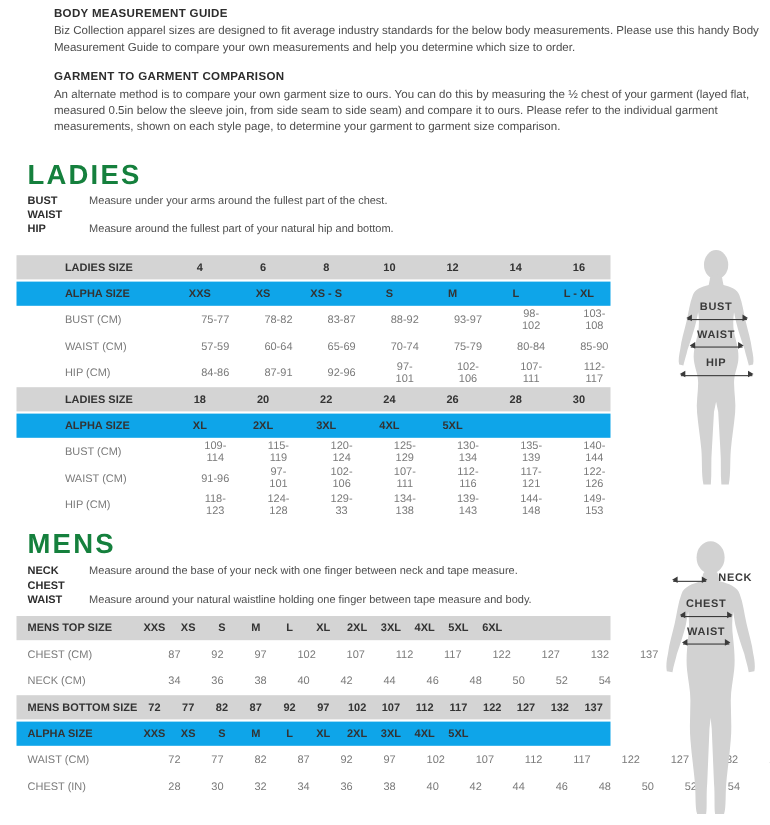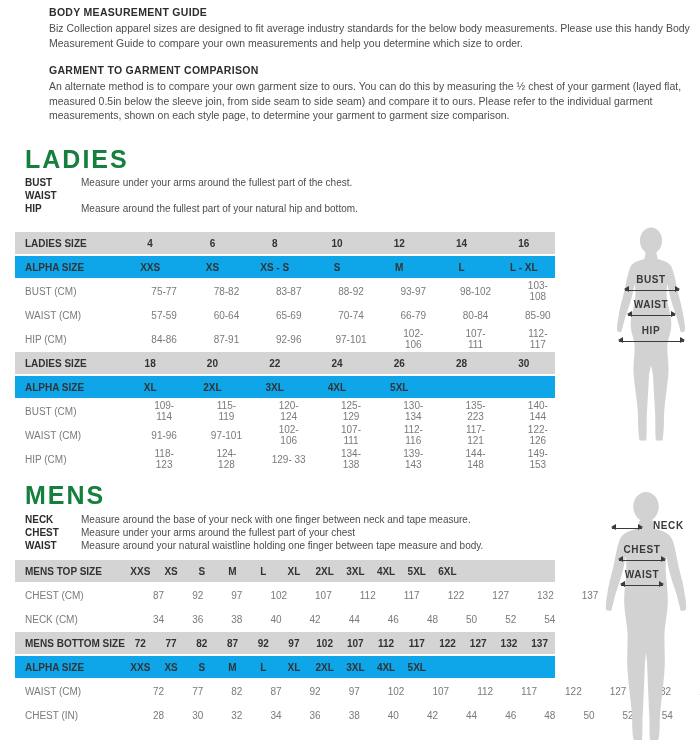--- a/index.html
+++ b/index.html
@@ -21,21 +21,21 @@
 
   
   .defs { font-size:10px; line-height:13.2px; }
   .def-row { display:flex; }
   .def-term { width:56px; font-weight:bold; color:#2d2d2d; flex:0 0 56px; }
   .def-desc { color:#4d4d4d; }
 
   
   .sizetable { width:540px; }
   .trow { display:grid; height:22px; margin-bottom:2px; align-items:center; font-size:10px; }
-  .ladies-table .trow { grid-template-columns:104px repeat(7, 1fr); }
+  .ladies-table .trow { grid-template-columns:104px repeat(7, 1fr);padding-left:34px; }
   .mens-table   .trow { grid-template-columns:110px repeat(14, 1fr); }
   .trow.header { background:#d4d4d4; }
   .trow.alpha  { background:#0ea5e9; }
   .trow.data   { background:#ffffff;gap:28px; }
   .tlabel { padding-left:10px; text-align:left; font-weight:bold; color:#333333; white-space:nowrap; }
   .tcell  { text-align:center; font-weight:bold; color:#333333; }
   .trow.data .tlabel, .trow.data .tcell { font-weight:normal; color:#7a7a7a; }
 
   
   .figure { position:absolute; }
@@ -110,21 +110,21 @@
         <div class="tcell">93-97</div>
         <div class="tcell">98-102</div>
         <div class="tcell">103-108</div>
       </div>
       <div class="trow data">
         <div class="tlabel">WAIST (CM)</div>
         <div class="tcell">57-59</div>
         <div class="tcell">60-64</div>
         <div class="tcell">65-69</div>
         <div class="tcell">70-74</div>
-        <div class="tcell">66-79</div>
+        <div class="tcell">75-79</div>
         <div class="tcell">80-84</div>
         <div class="tcell">85-90</div>
       </div>
       <div class="trow data">
         <div class="tlabel">HIP (CM)</div>
         <div class="tcell">84-86</div>
         <div class="tcell">87-91</div>
         <div class="tcell">92-96</div>
         <div class="tcell">97-101</div>
         <div class="tcell">102-106</div>
@@ -151,21 +151,21 @@
         <div class="tcell"></div>
         <div class="tcell"></div>
       </div>
       <div class="trow data">
         <div class="tlabel">BUST (CM)</div>
         <div class="tcell">109-114</div>
         <div class="tcell">115-119</div>
         <div class="tcell">120-124</div>
         <div class="tcell">125-129</div>
         <div class="tcell">130-134</div>
-        <div class="tcell">135-223</div>
+        <div class="tcell">135-139</div>
         <div class="tcell">140-144</div>
       </div>
       <div class="trow data">
         <div class="tlabel">WAIST (CM)</div>
         <div class="tcell">91-96</div>
         <div class="tcell">97-101</div>
         <div class="tcell">102-106</div>
         <div class="tcell">107-111</div>
         <div class="tcell">112-116</div>
         <div class="tcell">117-121</div>
@@ -225,21 +225,20 @@
 
   <div class="abs big-heading" style="left:25px; top:483px;">MENS</div>
 
   <div class="abs defs" style="left:25px; top:513px; width:540px;">
     <div class="def-row">
       <span class="def-term">NECK</span>
       <span class="def-desc">Measure around the base of your neck with one finger between neck and tape measure.</span>
     </div>
     <div class="def-row">
       <span class="def-term">CHEST</span>
-      <span class="def-desc">Measure under your arms around the fullest part of your chest</span>
     </div>
     <div class="def-row">
       <span class="def-term">WAIST</span>
       <span class="def-desc">Measure around your natural waistline holding one finger between tape measure and body.</span>
     </div>
   </div>
 
   <div class="abs sizetable mens-table" style="left:15px; top:560px;">
       <div class="trow header">
         <div class="tlabel">MENS TOP SIZE</div>

